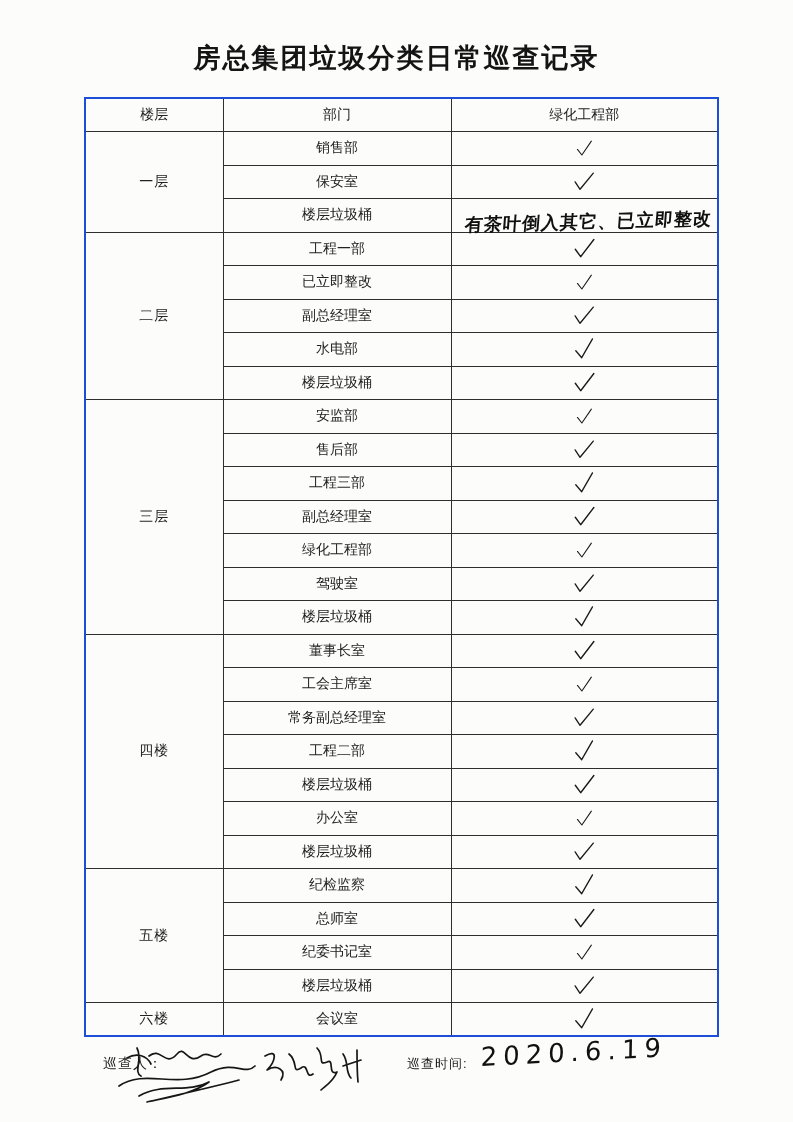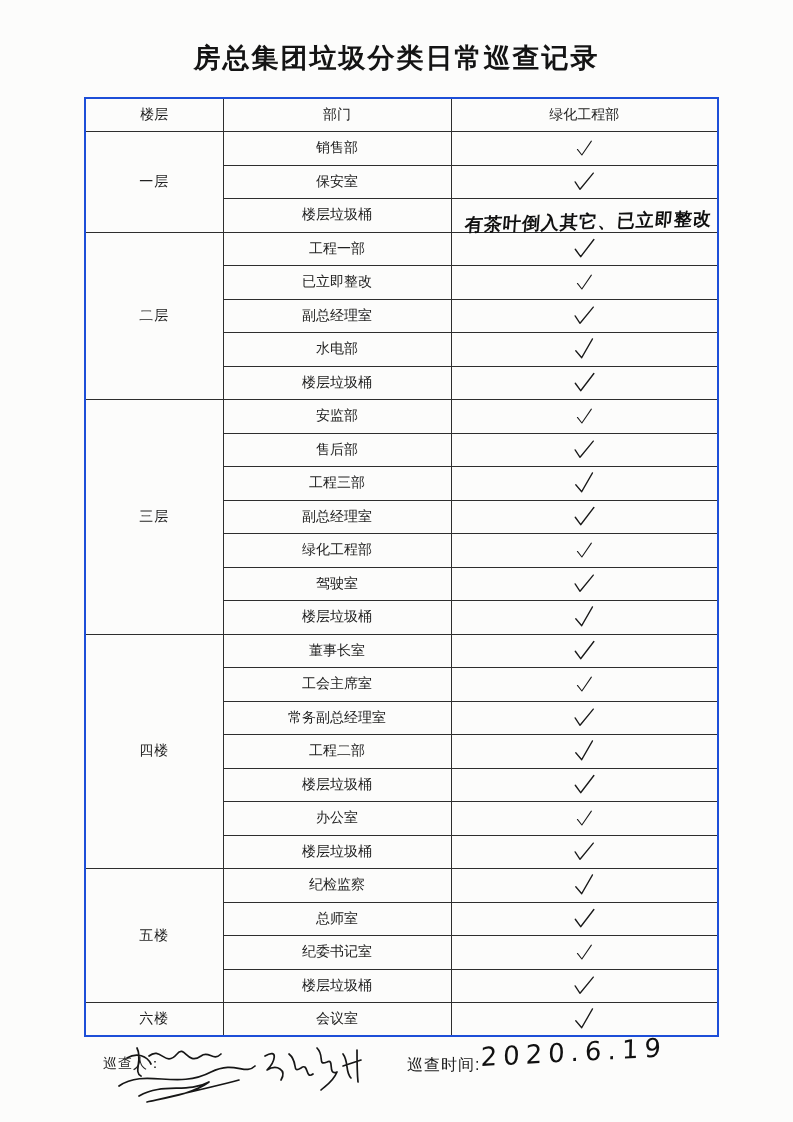--- a/index.html
+++ b/index.html
@@ -84,21 +84,21 @@
   }
   .sig { position:absolute; }
   .sig path {
     stroke:#161616; stroke-width:1.7; fill:none;
     stroke-linecap:round; stroke-linejoin:round;
   }
   .sig1 { left:46px; top:0px; }
   .sig2 { left:188px; top:-2px; }
   .time-label {
     position:absolute; left:340px; top:13px;
-    font-size:16px; letter-spacing:1px;
+    font-size:13px; letter-spacing:1px;
   }
   .time-value {
     position:absolute; left:414px; top:0px;
     font-size:26px;
     letter-spacing:6px;
     transform:rotate(-3deg) skewX(-4deg);
     transform-origin:left top;
     color:#101010;
     font-family:"DejaVu Sans",sans-serif;
   }

